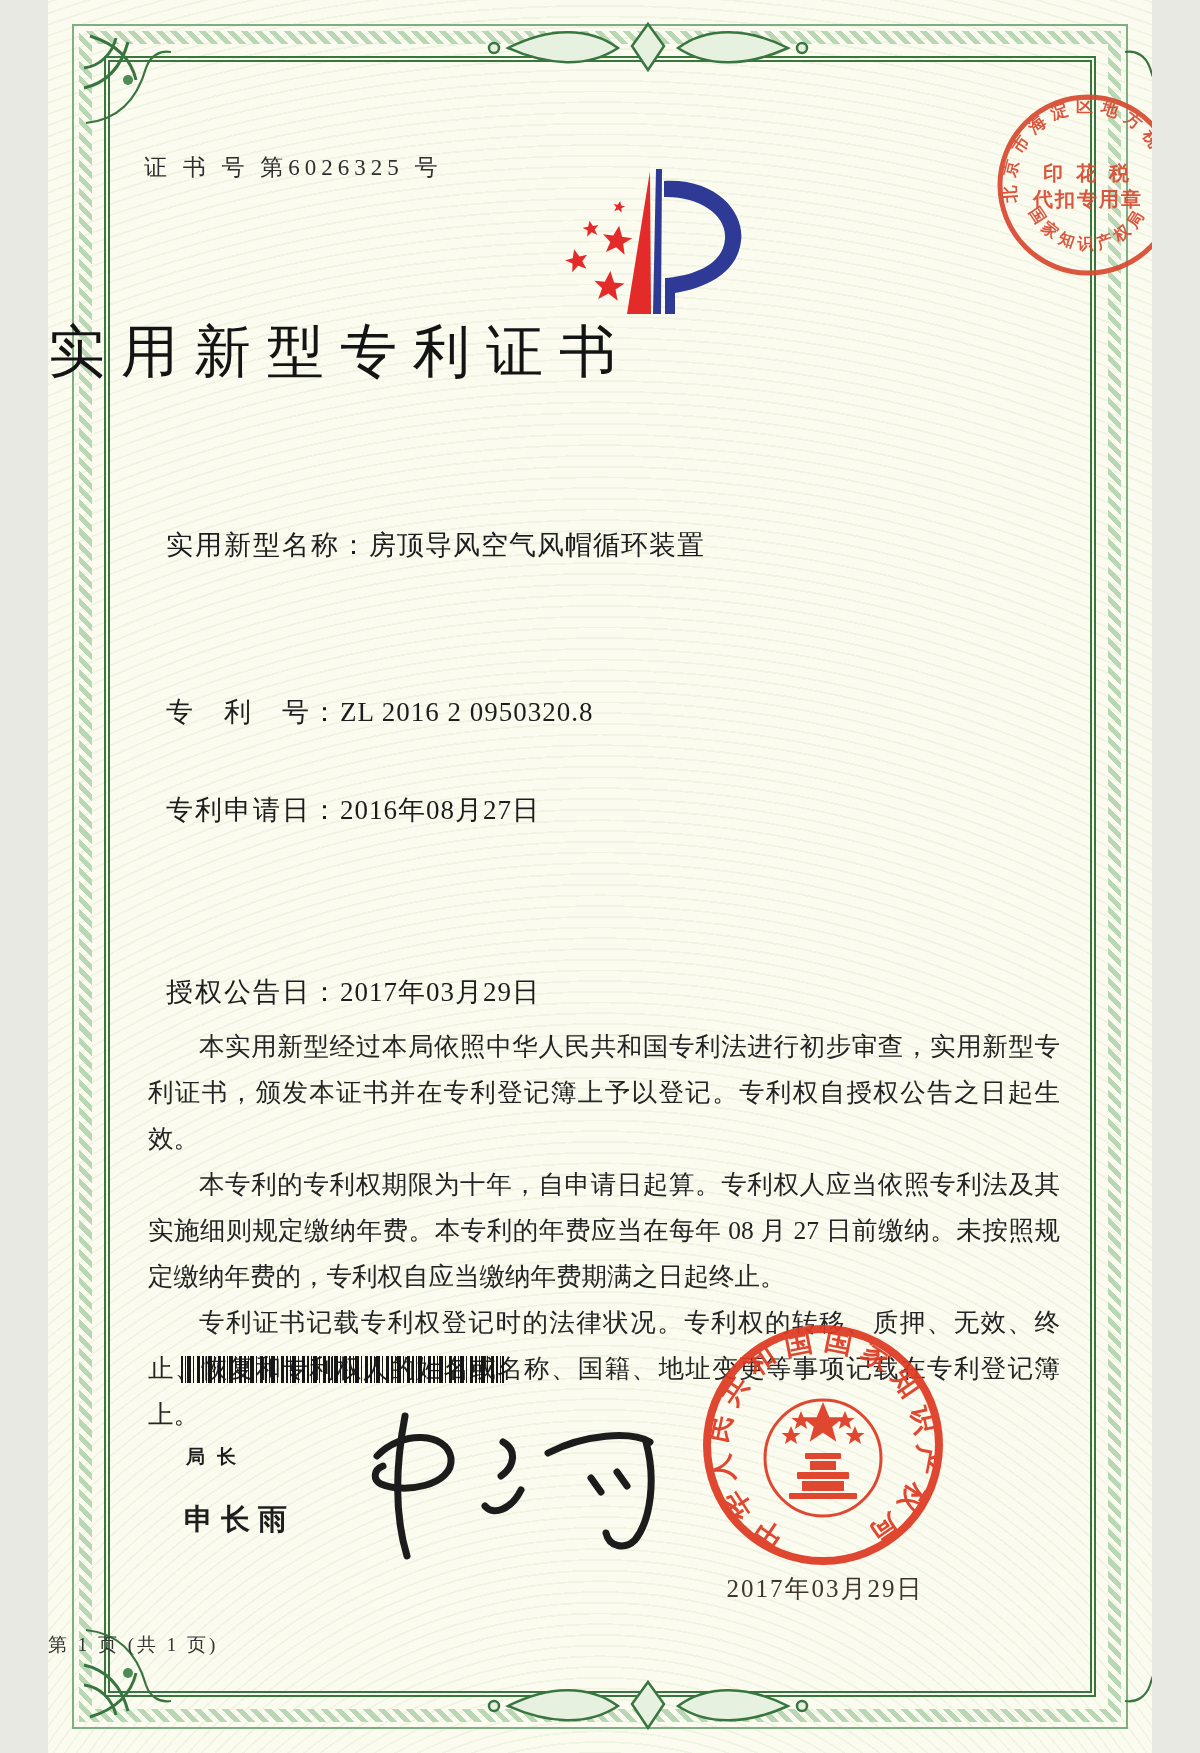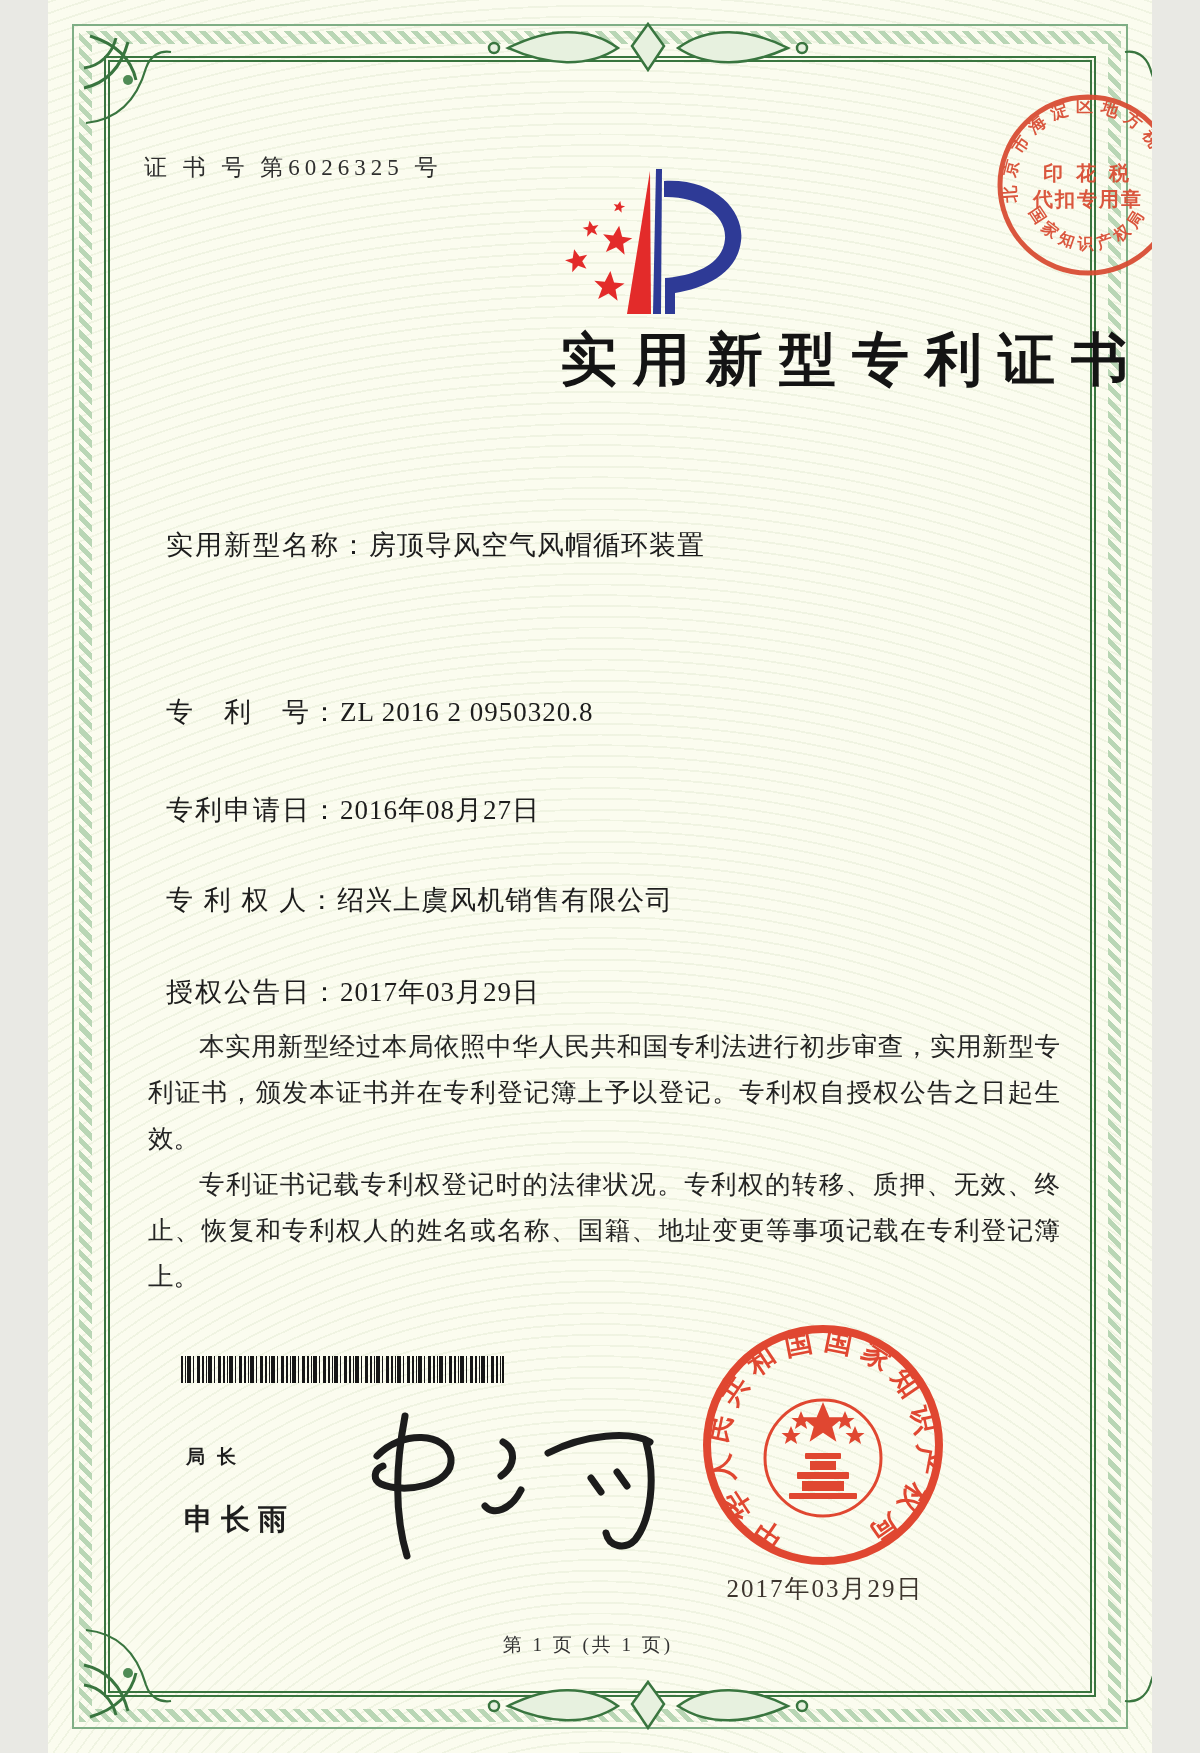--- a/index.html
+++ b/index.html
@@ -11,22 +11,22 @@
   .frame-outer{position:absolute;inset:24px;border:2px solid #7fae85;pointer-events:none;}
   .frame-lace{position:absolute;inset:31px;border:13px solid transparent;
               border-image:repeating-linear-gradient(45deg,#b9d6b5 0 5px,rgba(185,214,181,0) 5px 10px) 13;pointer-events:none;}
   .frame-inner{position:absolute;inset:56px;border:6px double #39753f;pointer-events:none;}
   .corner{position:absolute;width:120px;height:120px;}
   .crest{position:absolute;left:420px;width:360px;height:60px;}
   
   .cert-no{position:absolute;left:96px;top:152px;font-size:23px;letter-spacing:5px;color:#2e2e2e;}
   .logo{position:absolute;left:445px;top:126px;}
   .tax-stamp{position:absolute;left:943px;top:88px;}
-  .title{position:absolute;left:0;right:0;top:314px;margin:8px;text-align:right;
-         font-size:57px;font-weight:bold;letter-spacing:16px;color:#141414;}
+  .title{position:absolute;left:0;right:0;top:314px;margin:0;text-align:left;
+         font-size:57px;font-weight:normal;letter-spacing:16px;color:#141414;}
   
   .field{position:absolute;left:118px;font-size:27px;white-space:nowrap;color:#1d1d1d;}
   .flabel{letter-spacing:2px;}
   .fvalue{letter-spacing:1px;}
   
   .body-text{position:absolute;left:100px;top:1024px;width:912px;font-size:25.5px;
              line-height:46px;text-align:justify;color:#242424;}
   .body-text p{margin:0;text-indent:2em;}
   
   .barcode{position:absolute;left:133px;top:1356px;width:323px;height:27px;
@@ -37,21 +37,21 @@
              #161616 12px 13px, transparent 13px 16px,
              #161616 16px 19px, transparent 19px 21px);}
   .director-title{position:absolute;left:138px;top:1444px;font-size:19px;font-weight:600;
                   letter-spacing:12px;font-family:"Liberation Sans","DejaVu Sans",sans-serif;color:#1e1e1e;}
   .director-name{position:absolute;left:136px;top:1500px;font-size:29px;font-weight:600;
                  letter-spacing:8px;font-family:"Liberation Sans","DejaVu Sans",sans-serif;color:#1e1e1e;}
   .signature{position:absolute;left:295px;top:1398px;}
   .seal{position:absolute;left:650px;top:1320px;}
   .seal-date{position:absolute;left:652px;top:1572px;width:250px;text-align:center;
              font-size:25px;letter-spacing:2px;color:#3d352e;}
-  .footer{position:absolute;left:0;top:1632px;width:1080px;text-align:center;
+  .footer{position:absolute;left:0;top:1632px;width:1080px;text-align:left;
           font-size:19px;letter-spacing:3px;color:#333;}
 </style>
 </head>
 <body>
 
 <div class="page">
 
   <div class="frame-outer"></div>
   <div class="frame-lace"></div>
   <div class="frame-inner"></div>
@@ -142,29 +142,27 @@
 
   <div class="field" style="top:527px">
     <span class="flabel">实用新型名称：</span><span class="fvalue">房顶导风空气风帽循环装置</span>
   </div>
   <div class="field" style="top:694px">
     <span class="flabel">专　利　号：</span><span class="fvalue">ZL 2016 2 0950320.8</span>
   </div>
   <div class="field" style="top:792px">
     <span class="flabel">专利申请日：</span><span class="fvalue">2016年08月27日</span>
   </div>
-  <div class="field" style="top:882px">
-    <span class="flabel">专 利 权 人：</span><span class="fvalue">绍兴上虞风机销售有限公司</span>
-  </div>
   <div class="field" style="top:974px">
     <span class="flabel">授权公告日：</span><span class="fvalue">2017年03月29日</span>
   </div>
 
   <div class="body-text">
     <p>本实用新型经过本局依照中华人民共和国专利法进行初步审查，实用新型专利证书，颁发本证书并在专利登记簿上予以登记。专利权自授权公告之日起生效。</p>
+    <p>本专利的专利权期限为十年，自申请日起算。专利权人应当依照专利法及其实施细则规定缴纳年费。本专利的年费应当在每年 08 月 27 日前缴纳。未按照规定缴纳年费的，专利权自应当缴纳年费期满之日起终止。</p>
     <p>专利证书记载专利权登记时的法律状况。专利权的转移、质押、无效、终止、恢复和专利权人的姓名或名称、国籍、地址变更等事项记载在专利登记簿上。</p>
   </div>
 
   <div class="barcode"></div>
 
   <div class="director-title">局长</div>
   <div class="director-name">申长雨</div>
 
   <svg class="signature" width="330" height="170" viewBox="0 0 330 170">
     <g fill="none" stroke="#1c1c1c" stroke-width="7" stroke-linecap="round">

